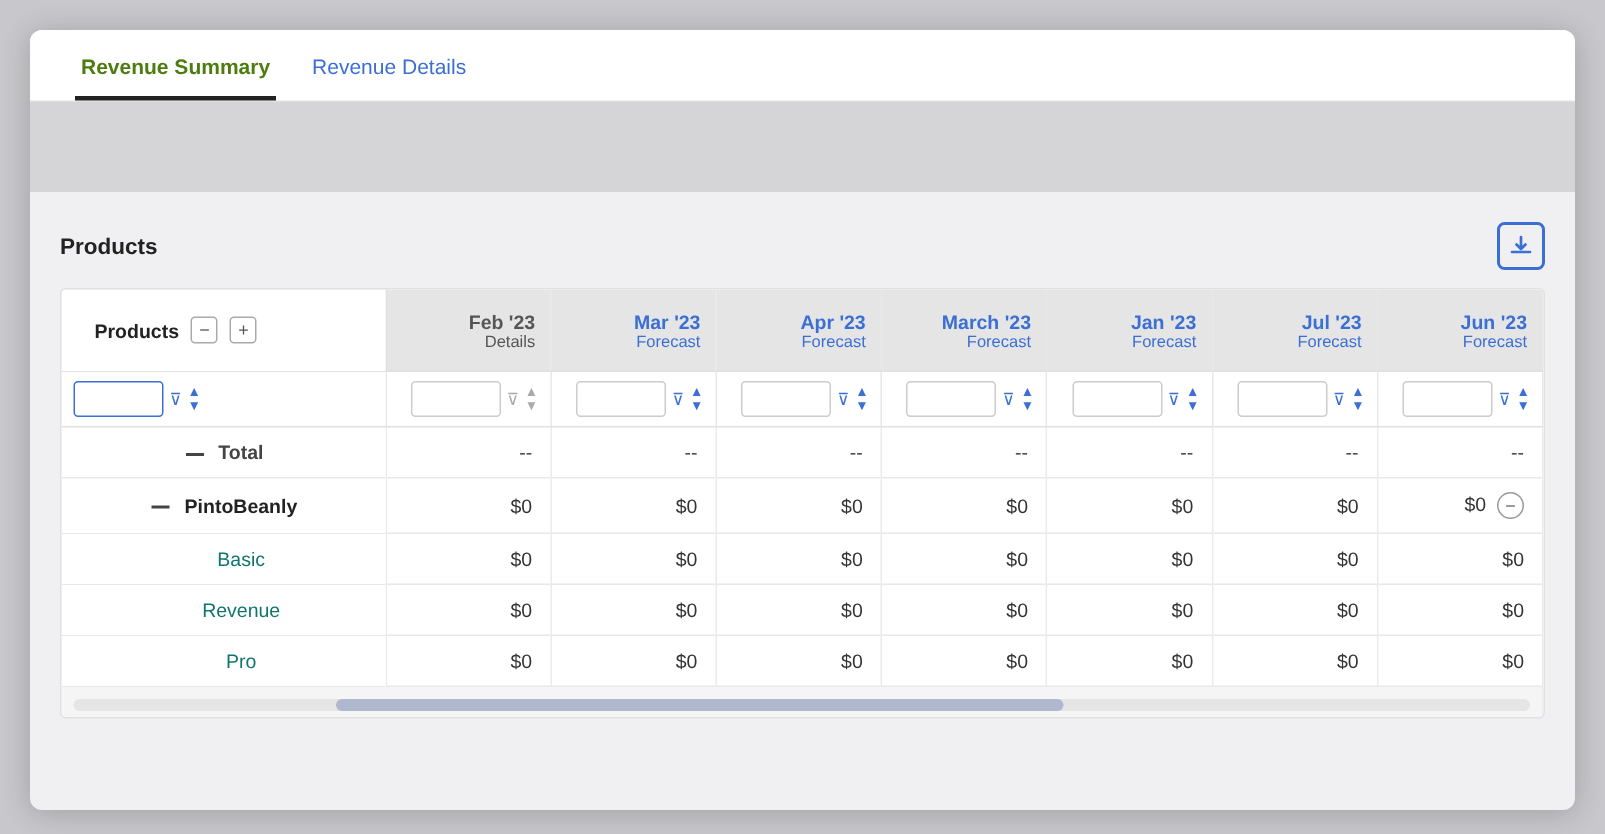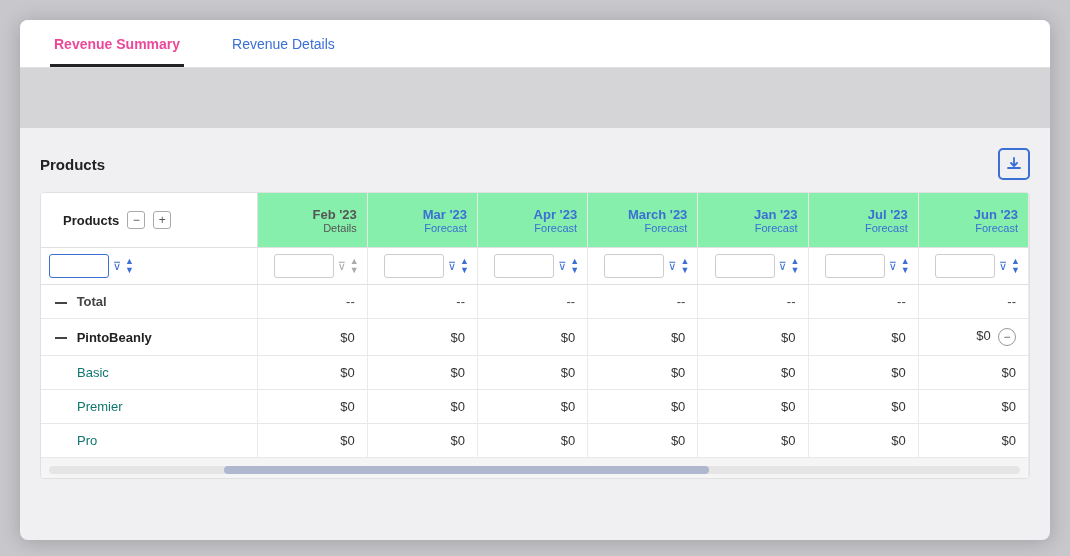--- a/index.html
+++ b/index.html
@@ -30,28 +30,27 @@
     }
     .tab {
       padding: 16px 4px 12px;
       font-size: 14px;
       font-weight: 600;
       cursor: pointer;
       border-bottom: 3px solid transparent;
       color: #666;
     }
     .tab.active {
-      color: #ec4899;
+      color: #4d7c0f;
       border-bottom: 3px solid #222;
     }
     .tab.link {
       color: #3b6fd4;
       font-weight: 500;
       border-bottom: 3px solid transparent;
-      margin-left: 24px;
     }
     .content {
       padding: 20px 20px 0;
     }
     .section-header {
       display: flex;
       align-items: center;
       justify-content: space-between;
       margin-bottom: 12px;
     }
@@ -77,21 +76,21 @@
       background: #fff;
       border: 1px solid #e0e0e0;
       border-radius: 4px;
     }
     table {
       border-collapse: collapse;
       width: 100%;
       min-width: 900px;
     }
     thead tr th {
-      background: #86efac;
+      background: #e5e5e5;
       padding: 8px 10px;
       font-size: 12px;
       font-weight: 500;
       border-bottom: 1px solid #e0e0e0;
       border-right: 1px solid #e8e8e8;
       text-align: right;
       white-space: nowrap;
     }
     thead tr th:first-child {
       text-align: left;
@@ -191,21 +190,21 @@
     }
     tbody tr td {
       padding: 9px 12px;
       font-size: 13px;
       color: #333;
       text-align: right;
       border-right: 1px solid #ebebeb;
       background: #fff;
     }
     tbody tr td:first-child {
-      text-align: left;
+      text-align: center;
       position: sticky;
       left: 0;
       background: #fff;
       z-index: 1;
       margin-top: 17px;
     }
     .row-total td:first-child {
       font-weight: 600;
       font-size: 13px;
     }
@@ -429,21 +428,21 @@
             <td>$0</td>
             <td>$0</td>
             <td>$0</td>
             <td>$0</td>
             <td>$0</td>
             <td>$0</td>
             <td>$0</td>
           </tr>
 
           <tr class="row-sub">
-            <td class="indent-2">Premier</td>
+            <td class="indent-2">Revenue</td>
             <td>$0</td>
             <td>$0</td>
             <td>$0</td>
             <td>$0</td>
             <td>$0</td>
             <td>$0</td>
             <td>$0</td>
           </tr>
 
           <tr class="row-sub">

